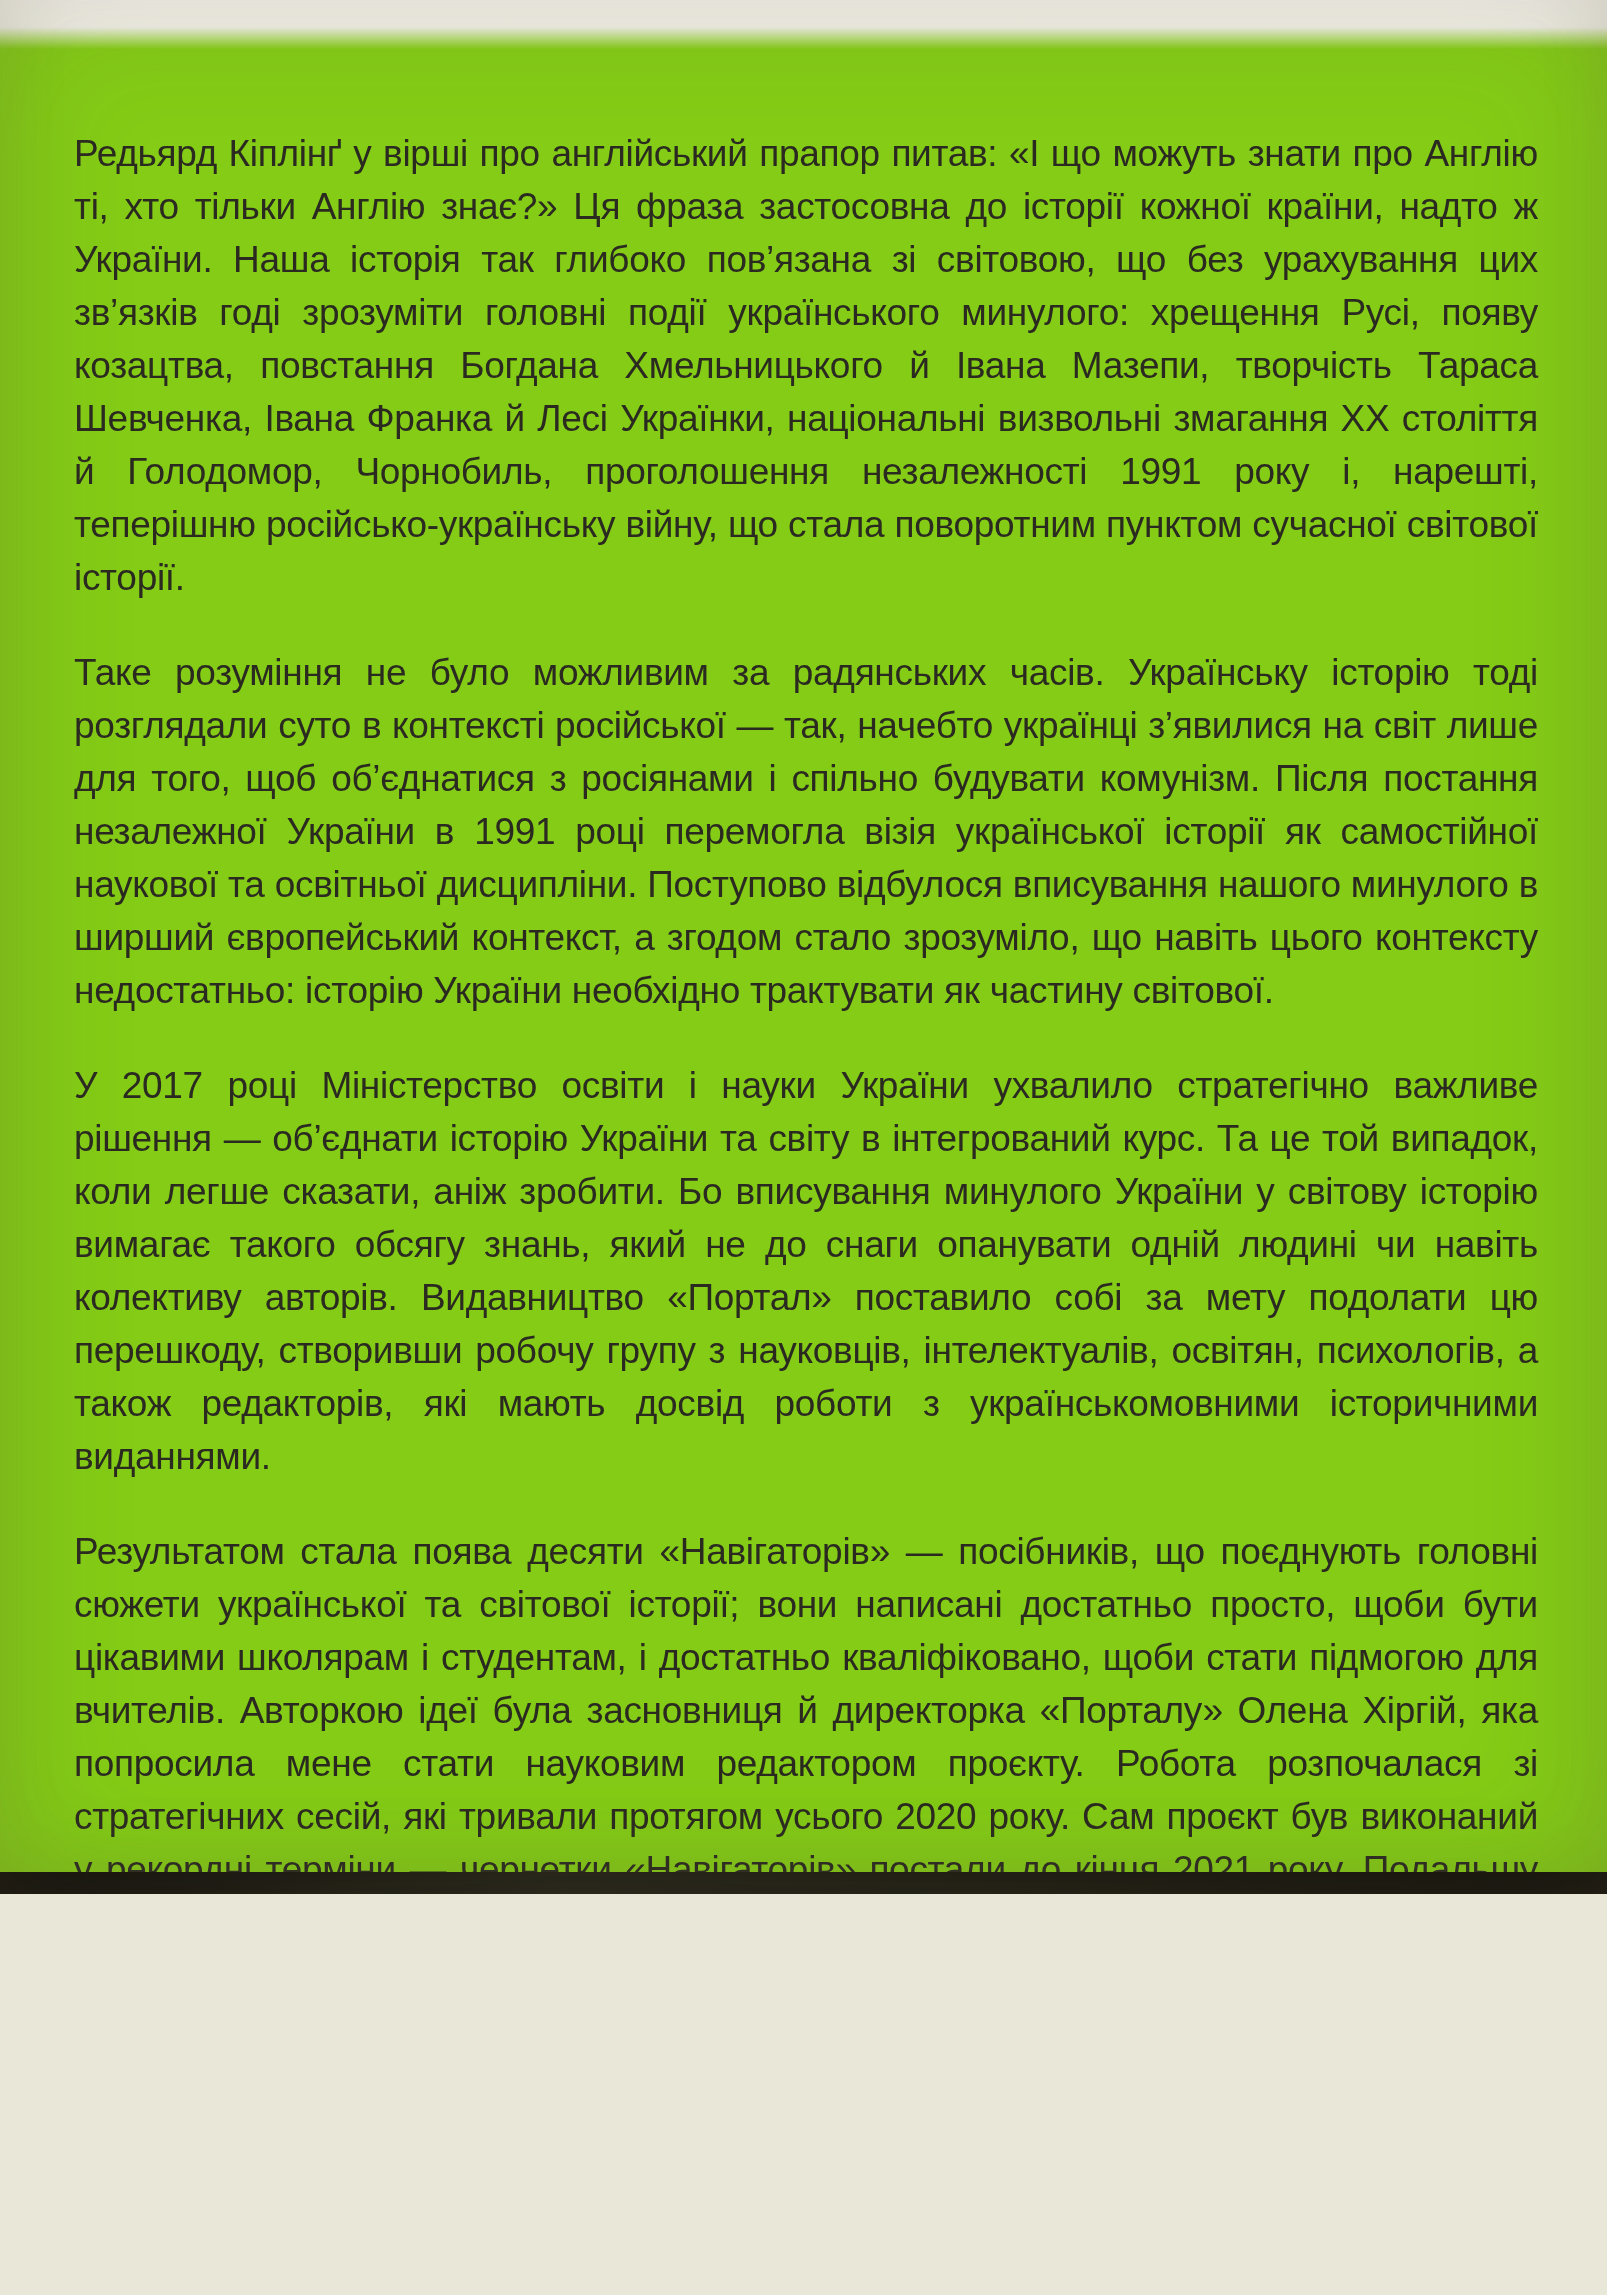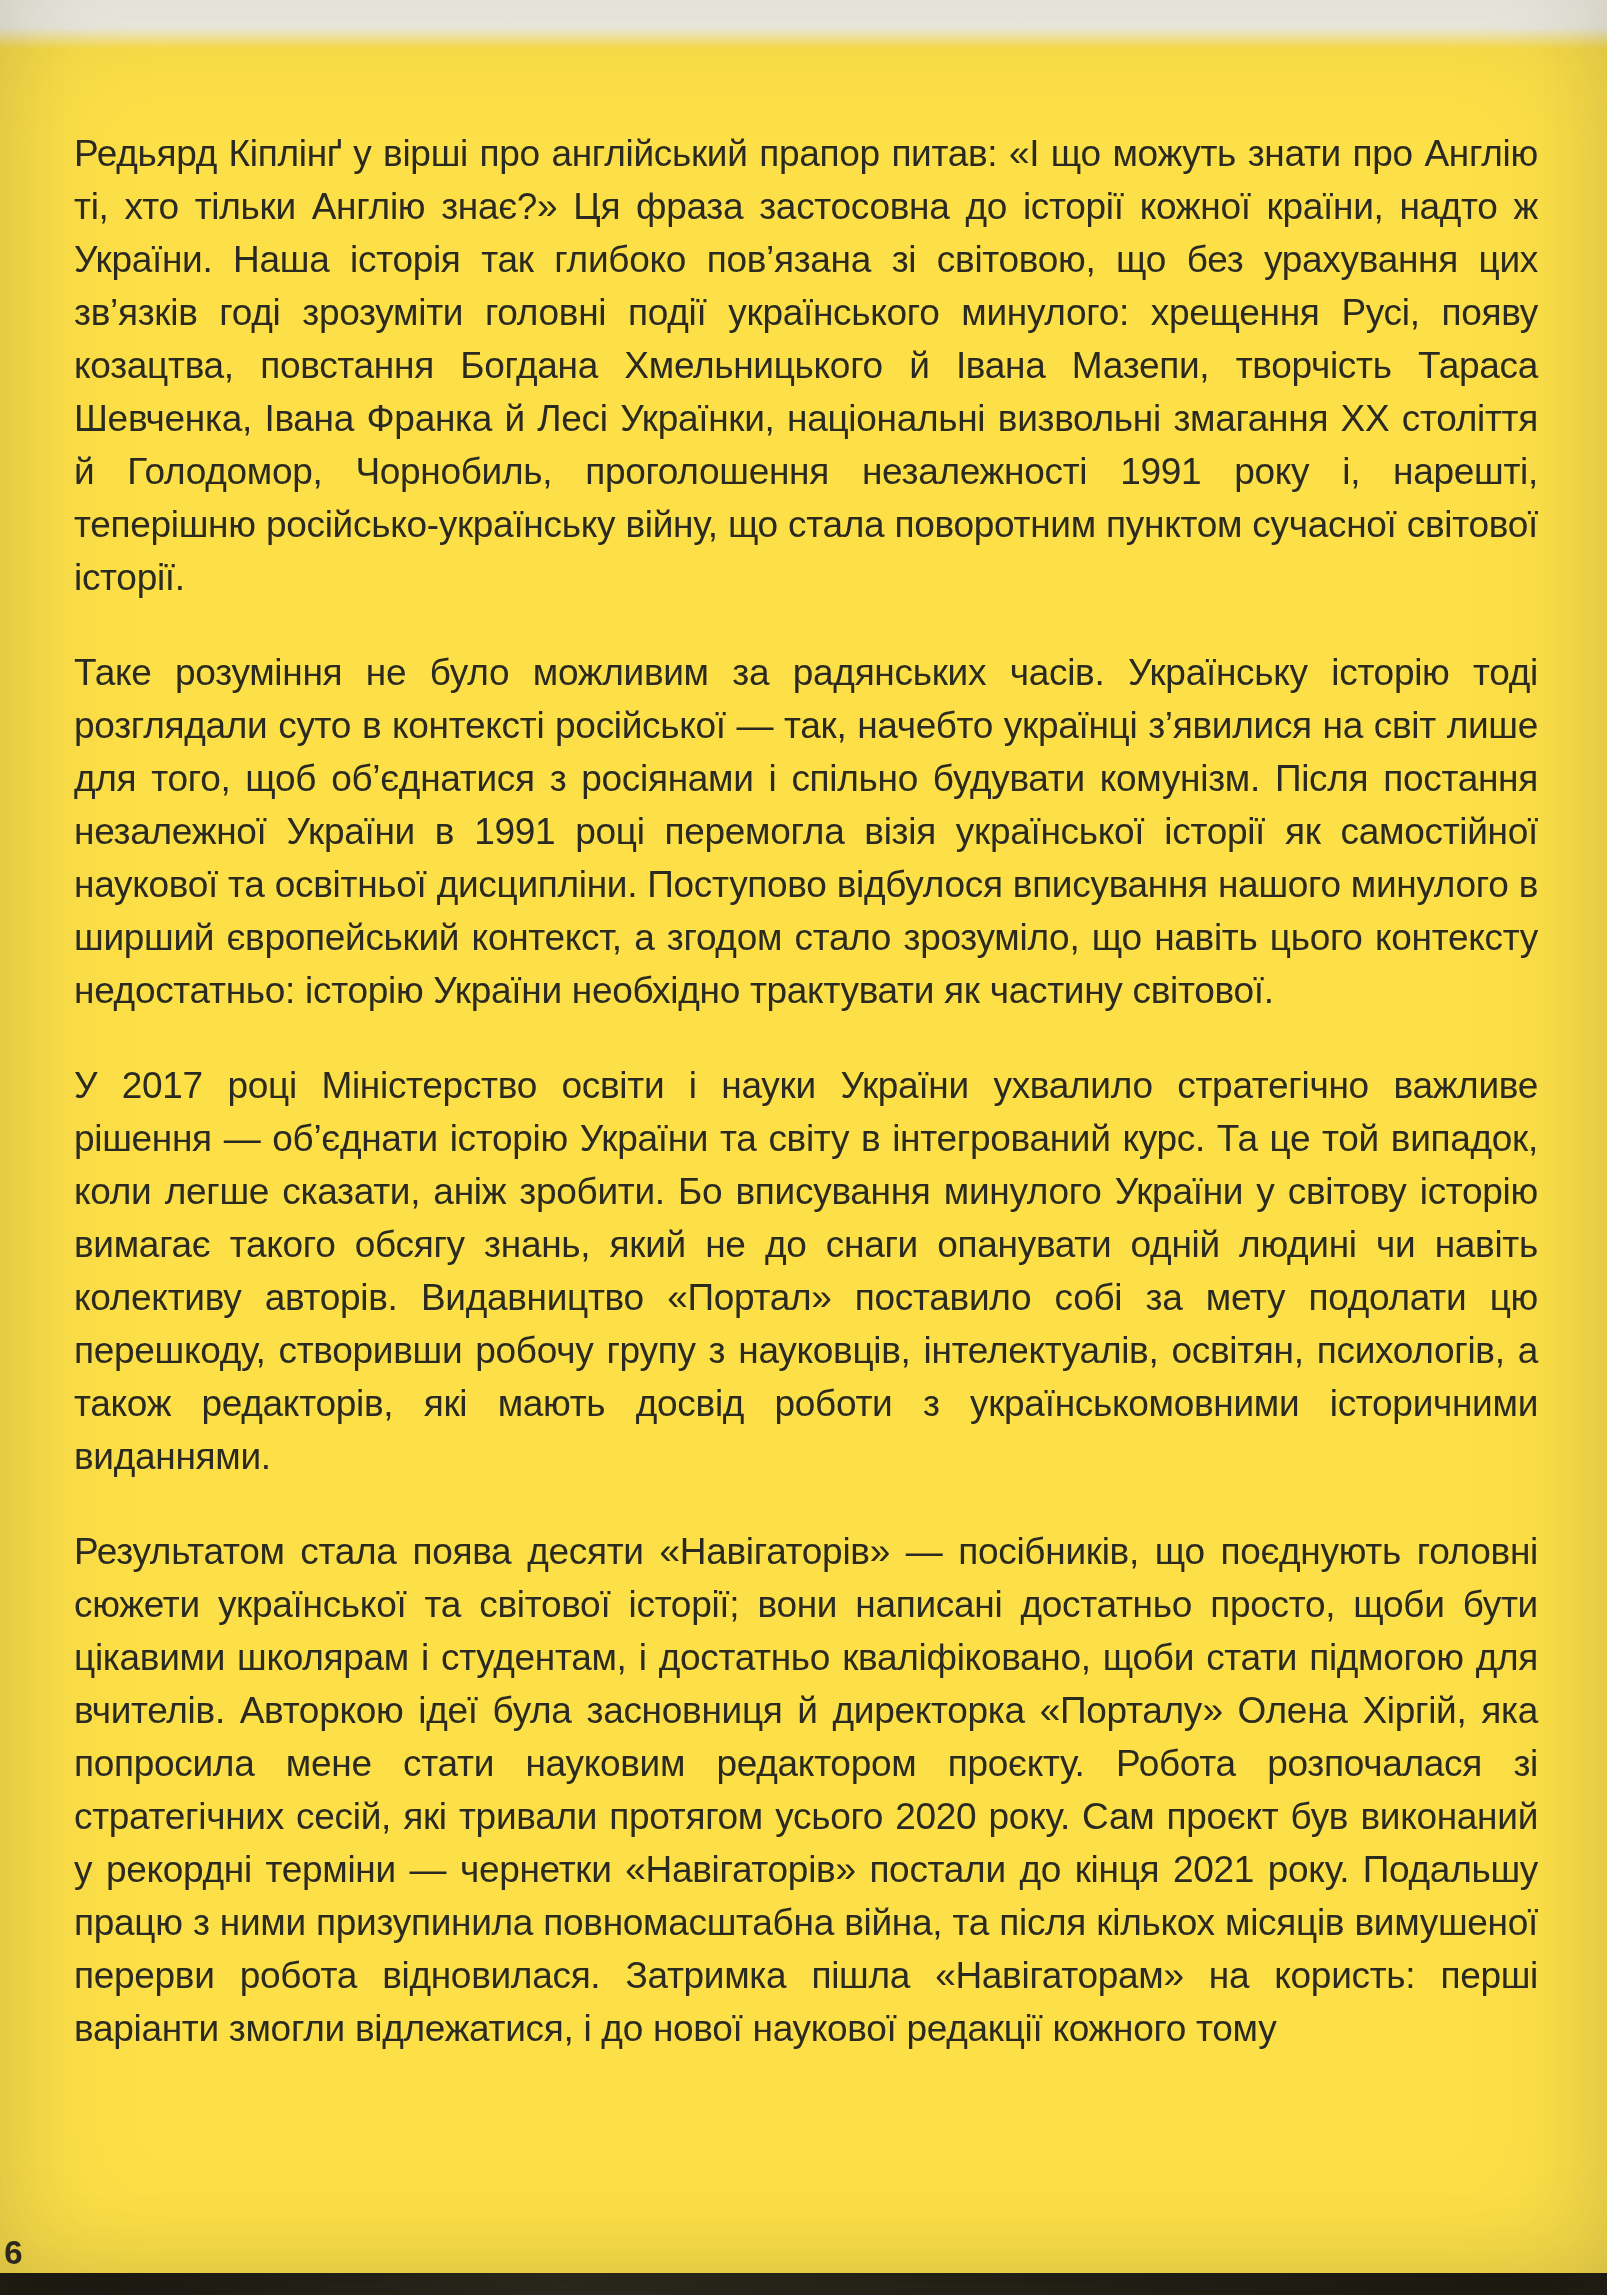--- a/index.html
+++ b/index.html
@@ -6,27 +6,27 @@
     margin: 0;
     padding: 0;
     width: 1608px;
     height: 2295px;
     background: #e9e7d8;
     overflow: hidden;
   }
   .photo {
     position: relative;
     width: 1608px;
-    height: 2295px;
+    height: 1894px;
     overflow: hidden;
     background:
       radial-gradient(ellipse 1172px 921px at 52% 38%, rgba(255,255,255,0.22), rgba(255,255,255,0) 70%),
       radial-gradient(ellipse 1005px 754px at 55% 78%, rgba(236,215,210,0.18), rgba(236,215,210,0) 70%),
       linear-gradient(180deg, #ecead c 0%, #eae8da 28%, #e9e6d6 58%, #ebe6d8 100%);
-    background-color: #fde047;
+    background-color: #84cc16;
     font-family: "Liberation Sans", "DejaVu Sans", sans-serif;
   }
   
   .photo::after {
     content: "";
     position: absolute;
     inset: 0;
     pointer-events: none;
     box-shadow:
       inset 0 0 134px rgba(96, 88, 62, 0.22),

